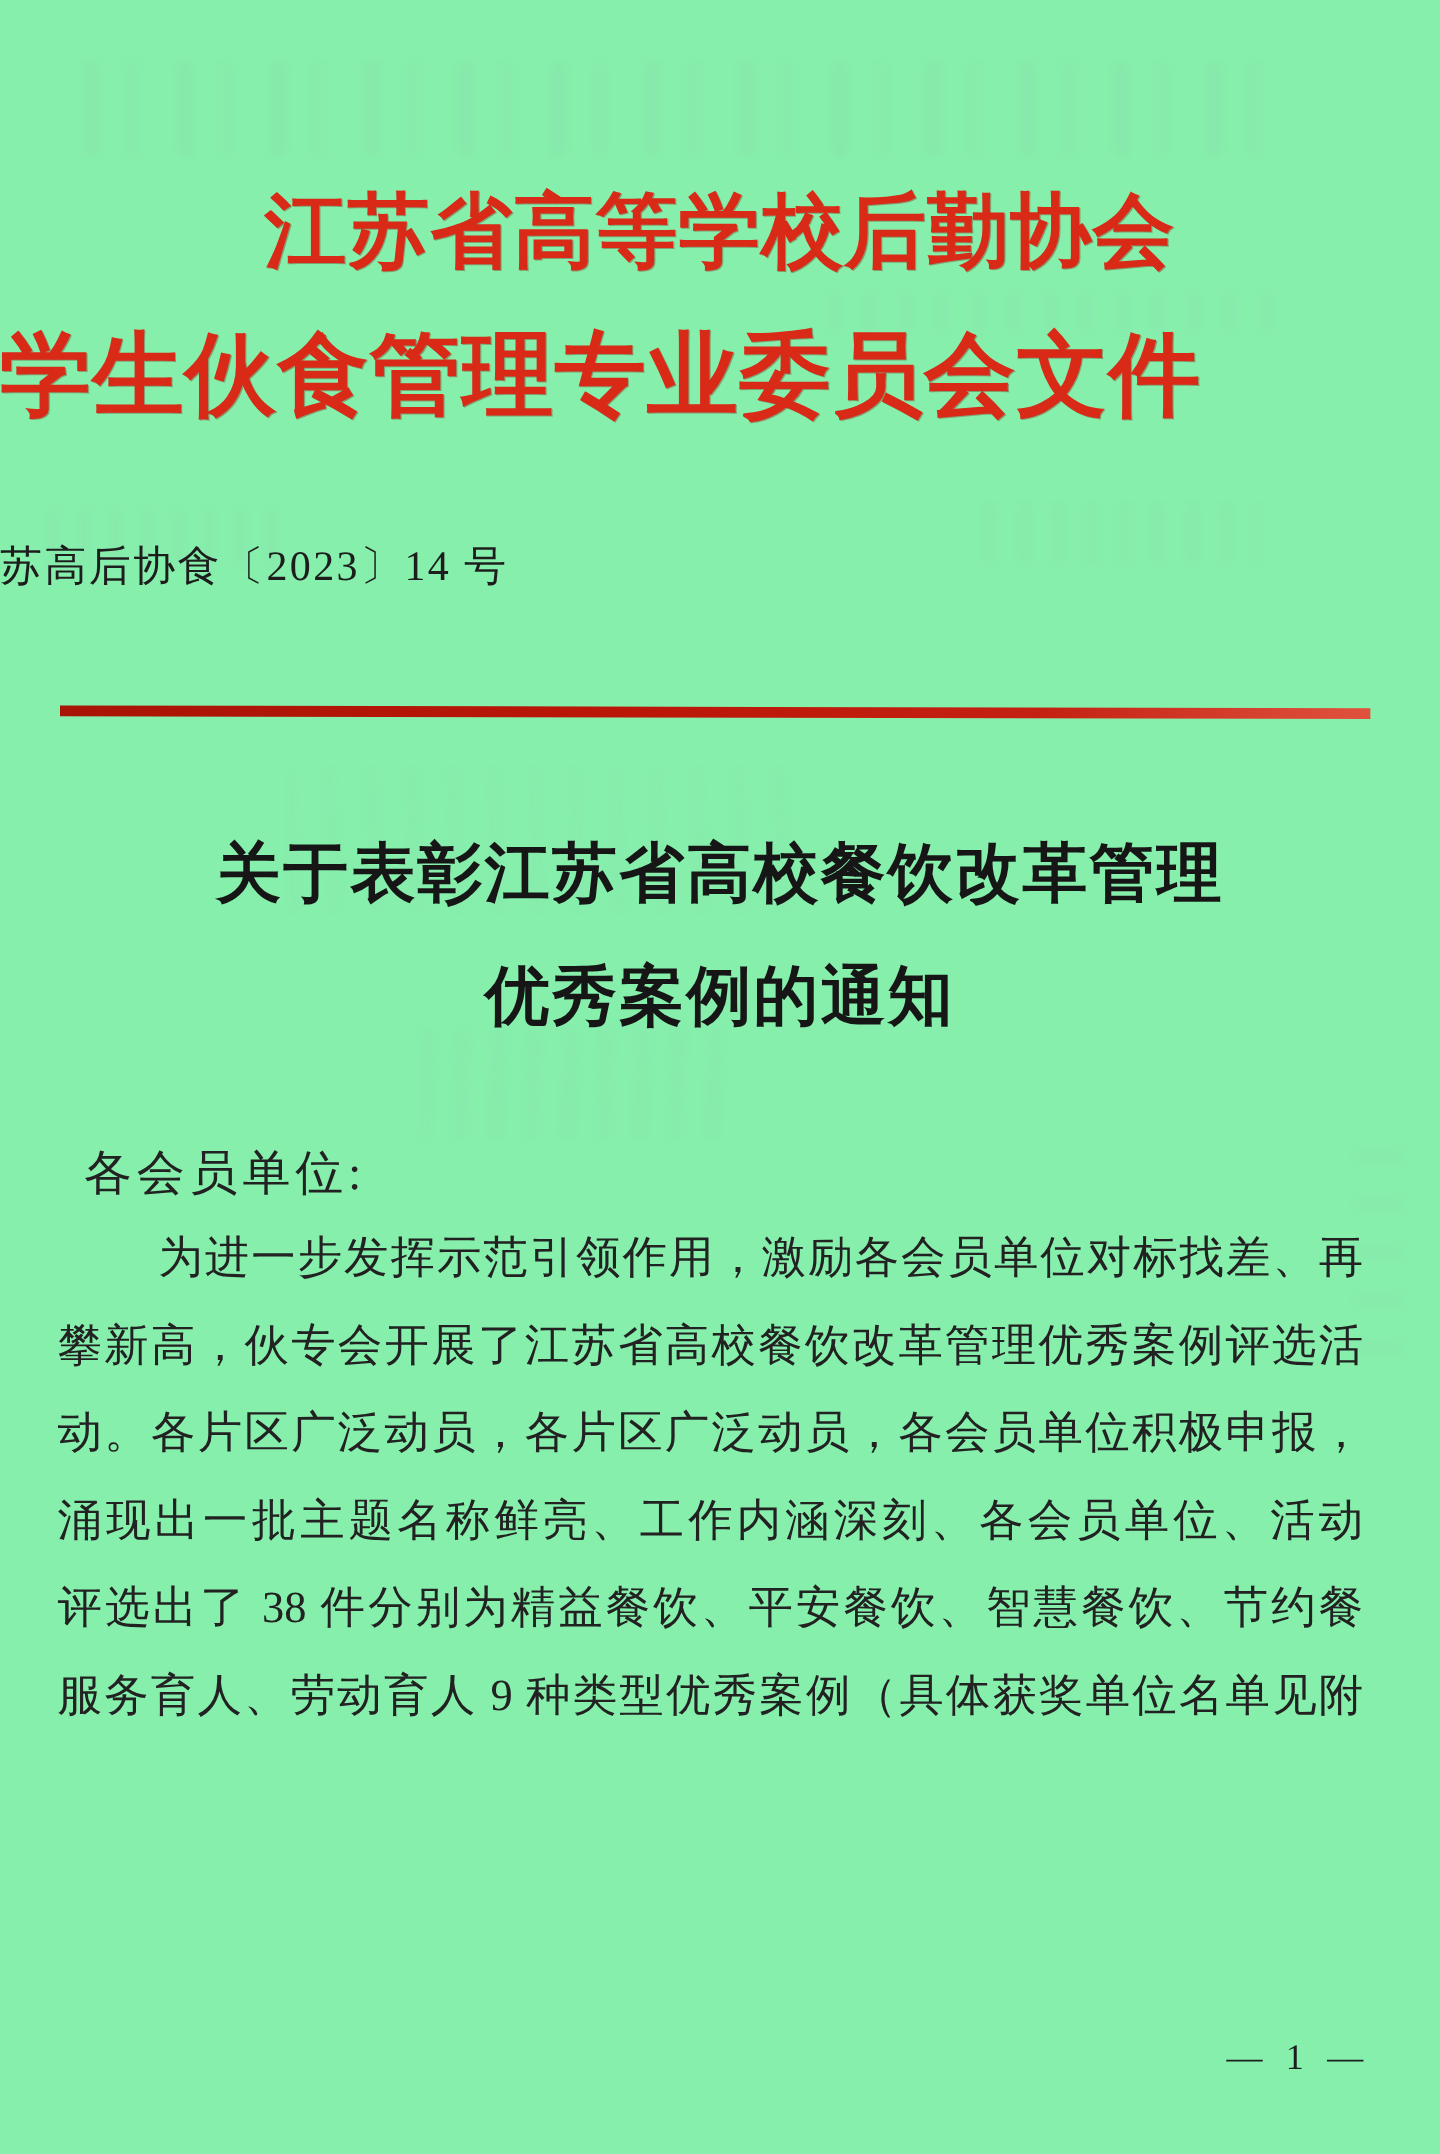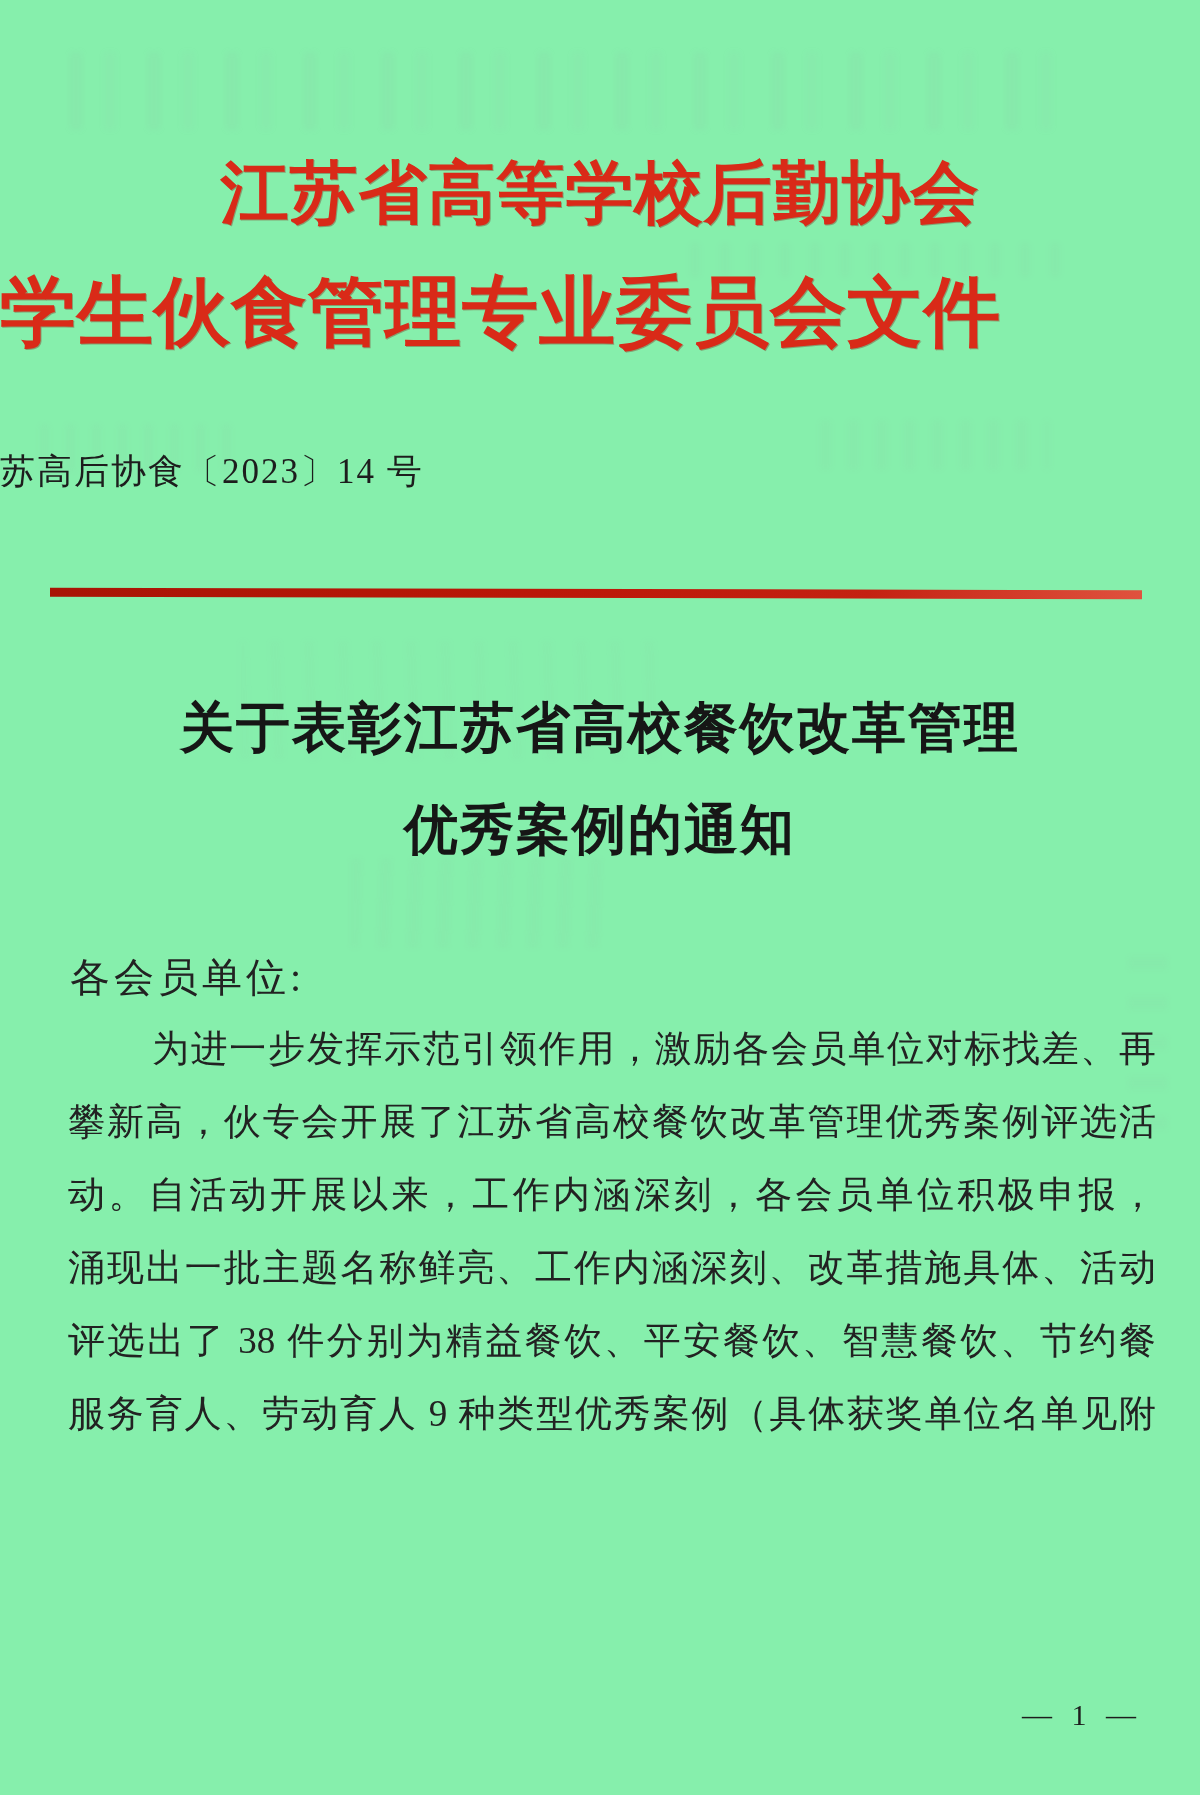--- a/index.html
+++ b/index.html
@@ -75,21 +75,21 @@
     white-space:nowrap;
   }
   .title1{top:692px;}
   .title2{top:794px;}
   .salutation{
     position:absolute;top:950px;left:70px;
     font-size:40px;color:var(--body-text);
     letter-spacing:4px;
   }
   .para{
-    position:absolute;top:1012px;left:68px;width:1088px;
+    position:absolute;top:1012px;left:48px;width:1088px;
     font-size:37px;color:var(--body-text);
     line-height:73px;
   }
   .para-line{
     text-align:justify;
     text-align-last:justify;
     -moz-text-align-last:justify;
     white-space:normal;
     height:73px;overflow:hidden;
   }
@@ -124,21 +124,21 @@
 
   <div class="title-line title2">优秀案例的通知</div>
 
   <div class="title-line title1">关于表彰江苏省高校餐饮改革管理</div>
 
   <div class="salutation">各会员单位:</div>
 
   <div class="para">
     <div class="para-line indent">为进一步发挥示范引领作用，激励各会员单位对标找差、再</div>
     <div class="para-line">攀新高，伙专会开展了江苏省高校餐饮改革管理优秀案例评选活</div>
-    <div class="para-line">动。自活动开展以来，工作内涵深刻，各会员单位积极申报，</div>
-    <div class="para-line">涌现出一批主题名称鲜亮、工作内涵深刻、改革措施具体、活动</div>
+    <div class="para-line">动。各片区广泛动员，各片区广泛动员，各会员单位积极申报，</div>
+    <div class="para-line">涌现出一批主题名称鲜亮、工作内涵深刻、各会员单位、活动</div>
     <div class="para-line">评选出了 38 件分别为精益餐饮、平安餐饮、智慧餐饮、节约餐饮、</div>
     <div class="para-line">服务育人、劳动育人 9 种类型优秀案例（具体获奖单位名单见附</div>
   </div>
 
   <div class="page-number">— 1 —</div>
 
 </div>
 
 </body></html>

